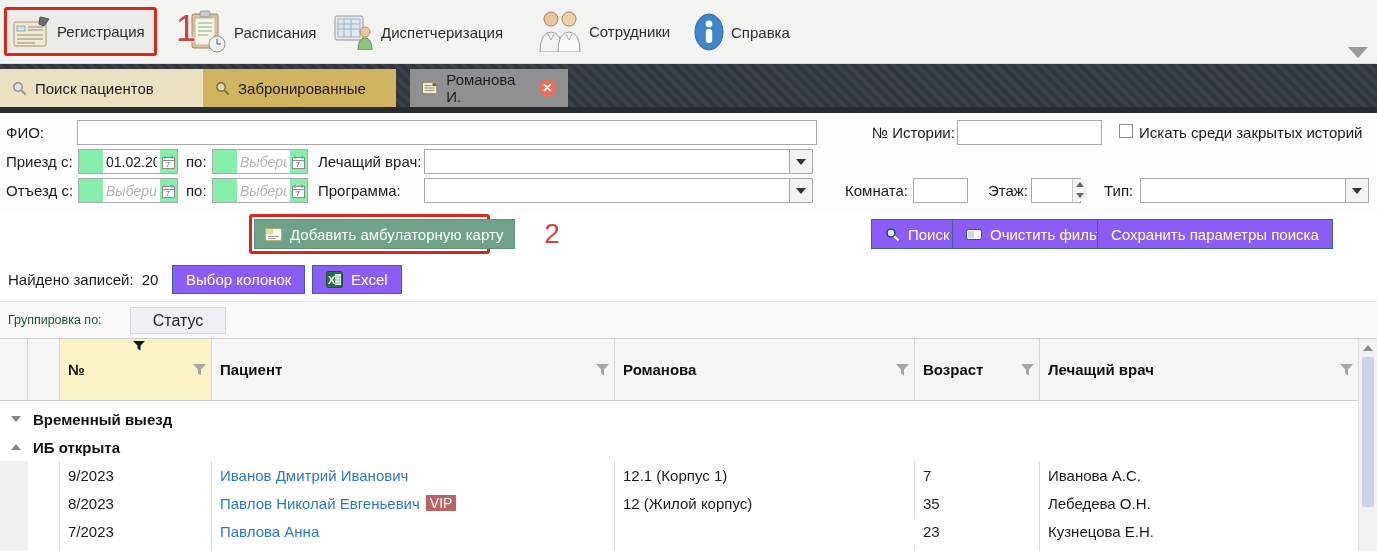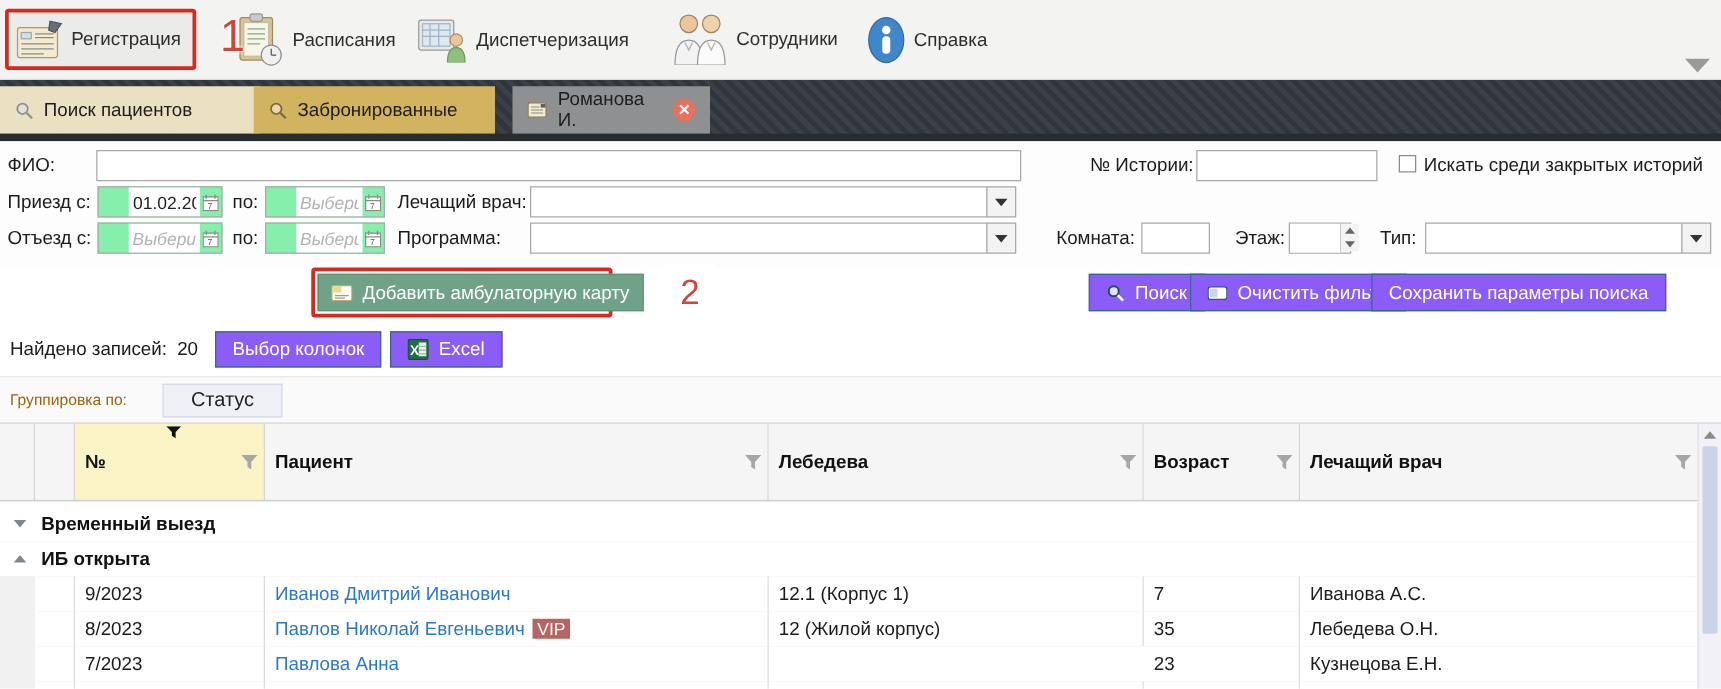--- a/index.html
+++ b/index.html
@@ -306,21 +306,21 @@
       <line x1="9" y1="6" x2="15" y2="6" stroke="#9ab8a0"></line>
       <line x1="9" y1="9" x2="15" y2="9" stroke="#9ab8a0"></line>
       <line x1="9" y1="12" x2="15" y2="12" stroke="#9ab8a0"></line>
       <text x="2" y="13" font-size="11" font-weight="bold" fill="#fff" font-family="Liberation Sans,sans-serif">X</text>
     </svg>
     <span>Excel</span>
   </button>
 
   <div class="abs" style="left:0;top:301px;width:1377px;height:37px;background:#fafafa;
        border-top:1px solid #e6e6e6;">
-    <span class="abs" style="left:8px;top:11px;font-size:12.5px;color:#a16207;">Группировка по:</span>
+    <span class="abs" style="left:8px;top:11px;font-size:12.5px;color:#14532d;">Группировка по:</span>
     <div class="abs" style="left:130px;top:5px;width:96px;height:27px;background:#eef0f6;
          border:1px solid #d4d9e6;display:flex;align-items:center;justify-content:center;
          font-size:16px;color:#222;cursor:pointer;">Статус</div>
   </div>
 
   <div class="abs" style="left:0;top:338px;width:1377px;height:213px;background:#fff;border-top:1px solid #cccccc;">
 
     <div class="abs" style="left:0;top:0;width:1358px;height:62px;border-bottom:1px solid #c9c9c9;">
       <div class="hdrcell col0"></div>
       <div class="hdrcell col1"></div>
@@ -333,21 +333,21 @@
           <path d="M1 0 H13 L8.5 4.5 V9.5 L5.5 7.5 V4.5 Z" fill="#111"></path>
         </svg>
       </div>
       <div class="hdrcell col3">
         <span class="hdrlbl">Пациент</span>
         <svg class="funnel" width="13" height="12" viewBox="0 0 13 12">
           <path d="M0 0 H13 L8 5.5 V11.5 L5 9.5 V5.5 Z" fill="#a6a6a6"></path>
         </svg>
       </div>
       <div class="hdrcell col4">
-        <span class="hdrlbl">Лебедева</span>
+        <span class="hdrlbl">Романова</span>
         <svg class="funnel" width="13" height="12" viewBox="0 0 13 12">
           <path d="M0 0 H13 L8 5.5 V11.5 L5 9.5 V5.5 Z" fill="#a6a6a6"></path>
         </svg>
       </div>
       <div class="hdrcell col5">
         <span class="hdrlbl">Возраст</span>
         <svg class="funnel" width="13" height="12" viewBox="0 0 13 12">
           <path d="M0 0 H13 L8 5.5 V11.5 L5 9.5 V5.5 Z" fill="#a6a6a6"></path>
         </svg>
       </div>

